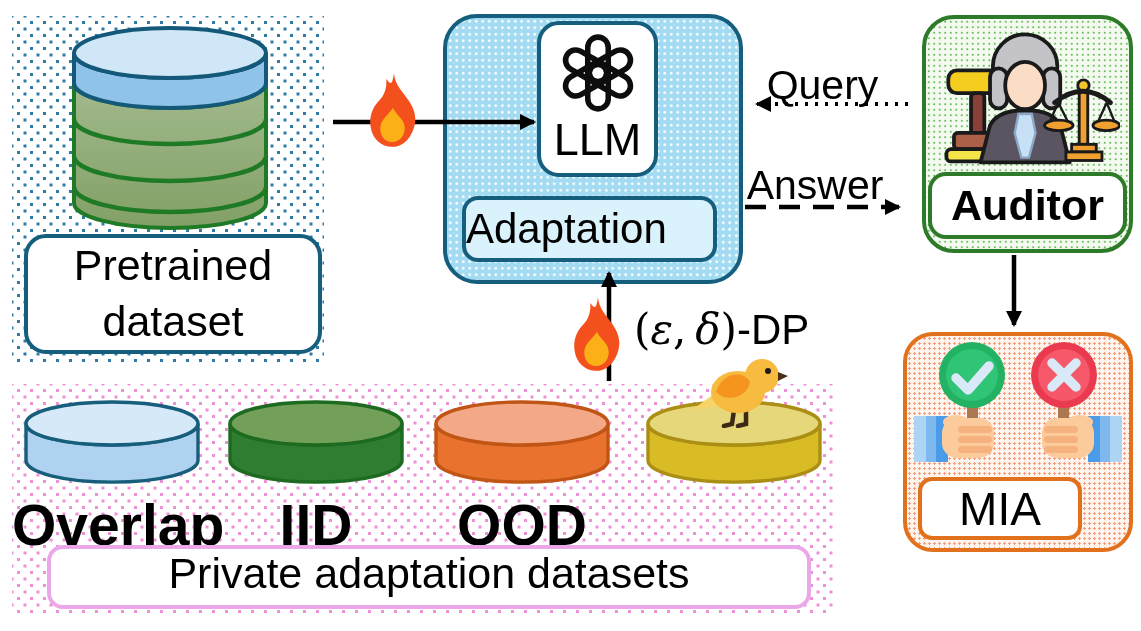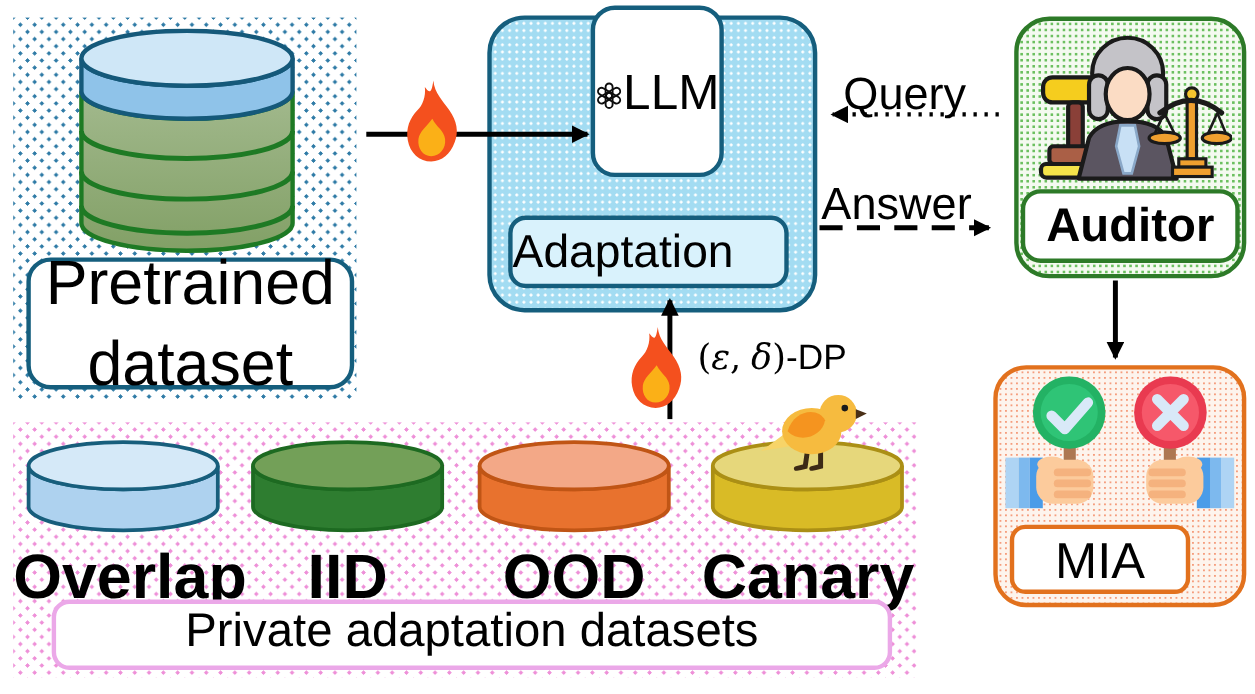--- a/index.html
+++ b/index.html
@@ -15,23 +15,23 @@
   .region-pink{left:12px;top:384px;width:821px;height:232px;background-color:#fff;
     background-image:radial-gradient(circle,var(--pink-dot) 1.7px,transparent 1.9px),
                      radial-gradient(circle,var(--pink-dot) 1.7px,transparent 1.9px);
     background-size:13px 13px;background-position:0 0,6.5px 6.5px;}
 
   
   .llm-outer{left:443px;top:14px;width:300px;height:270px;border:4px solid var(--blue-border);
     border-radius:34px;background-color:var(--blue-fill);
     background-image:radial-gradient(circle,#ffffff 1.2px,transparent 1.4px);
     background-size:6.5px 6.5px;box-sizing:border-box;}
-  .llm-inner{left:537px;top:5px;width:121px;height:156px;background:#fff;
+  .llm-inner{left:537px;top:21px;width:121px;height:156px;background:#fff;
     border:4px solid var(--blue-border);border-radius:22px;box-sizing:border-box;
-    display:flex;flex-direction:row;align-items:center;justify-content:flex-start;}
+    display:flex;flex-direction:column;align-items:center;justify-content:flex-start;}
   .llm-inner svg{margin-top:7px;}
   .llm-text{font-size:45px;line-height:1.1;margin-top:1px;}
   .adaptation{left:462px;top:196px;width:255px;height:66px;background:var(--adaptation-fill);
     border:4px solid var(--blue-border);border-radius:16px;box-sizing:border-box;
     display:flex;align-items:center;justify-content:flex-start;font-size:42px;}
 
   
   .auditor-outer{left:922px;top:15px;width:211px;height:238px;border:4px solid var(--green-border);
     border-radius:32px;background-color:#f4faf0;
     background-image:radial-gradient(circle,var(--green-dot) 1.1px,transparent 1.3px);
@@ -46,30 +46,30 @@
     background-image:radial-gradient(circle,var(--orange-dot) 1.1px,transparent 1.3px);
     background-size:5px 5px;box-sizing:border-box;}
   .mia-label{left:918px;top:477px;width:164px;height:63px;background:#fff;
     border:4px solid var(--orange-border);border-radius:14px;box-sizing:border-box;
     display:flex;align-items:center;justify-content:center;font-size:46px;}
 
   
   .pretrained-box{left:24px;top:234px;width:298px;height:120px;background:#fff;
     border:4px solid var(--blue-border);border-radius:22px;box-sizing:border-box;
     display:flex;flex-direction:column;align-items:center;justify-content:center;
-    font-size:57px;line-height:1.3;}
+    font-size:43px;line-height:1.3;}
 
   
   .private-box{left:47px;top:545px;width:764px;height:64px;background:#fff;
     border:4px solid var(--pink-border);border-radius:16px;box-sizing:border-box;
     display:flex;align-items:flex-start;justify-content:center;font-size:43px;}
 
   .ds-label{top:492px;font-size:57px;font-weight:bold;text-align:center;}
   .arrow-label{font-size:41px;text-align:center;}
-  .dp-label{left:634px;top:305px;font-size:32px;white-space:nowrap;}
+  .dp-label{left:634px;top:305px;font-size:42px;white-space:nowrap;}
   .math{font-family:"DejaVu Serif",serif;font-style:italic;}
   .mathp{font-family:"DejaVu Serif",serif;}
   .dp-sep{margin-right:9px;}
   .overlay{left:0;top:0;pointer-events:none;}
 </style>
 </head>
 <body>
 
 <div class="canvas">
 
@@ -119,21 +119,20 @@
     <ellipse cx="50" cy="40" rx="27" ry="21" fill="#f6bb3f"></ellipse>
     <circle cx="74" cy="24" r="17" fill="#f6bb3f"></circle>
     <path d="M28,40 C34,20 56,18 62,30 C60,44 40,52 28,40 Z" fill="#f5941f"></path>
     <path d="M90,20 L100,24 L90,29 Z" fill="#4a3018"></path>
     <circle cx="80" cy="19" r="3" fill="#1a1a1a"></circle>
   </svg>
 
   <div class="abs ds-label" style="left:12px;width:200px;">Overlap</div>
   <div class="abs ds-label" style="left:231px;width:170px;">IID</div>
   <div class="abs ds-label" style="left:428px;width:188px;">OOD</div>
-  <div class="abs ds-label" style="left:638px;width:192px;">Canary</div>
 
   <div class="abs private-box">
     <span>Private adaptation datasets</span>
   </div>
 
   <div class="abs llm-outer"></div>
   <div class="abs llm-inner">
     <svg width="82" height="82" viewBox="0 0 96 96">
       <g fill="none" stroke="#0d0d0d" stroke-width="6.5">
         <rect x="36" y="6" width="24" height="52" rx="12"></rect>

